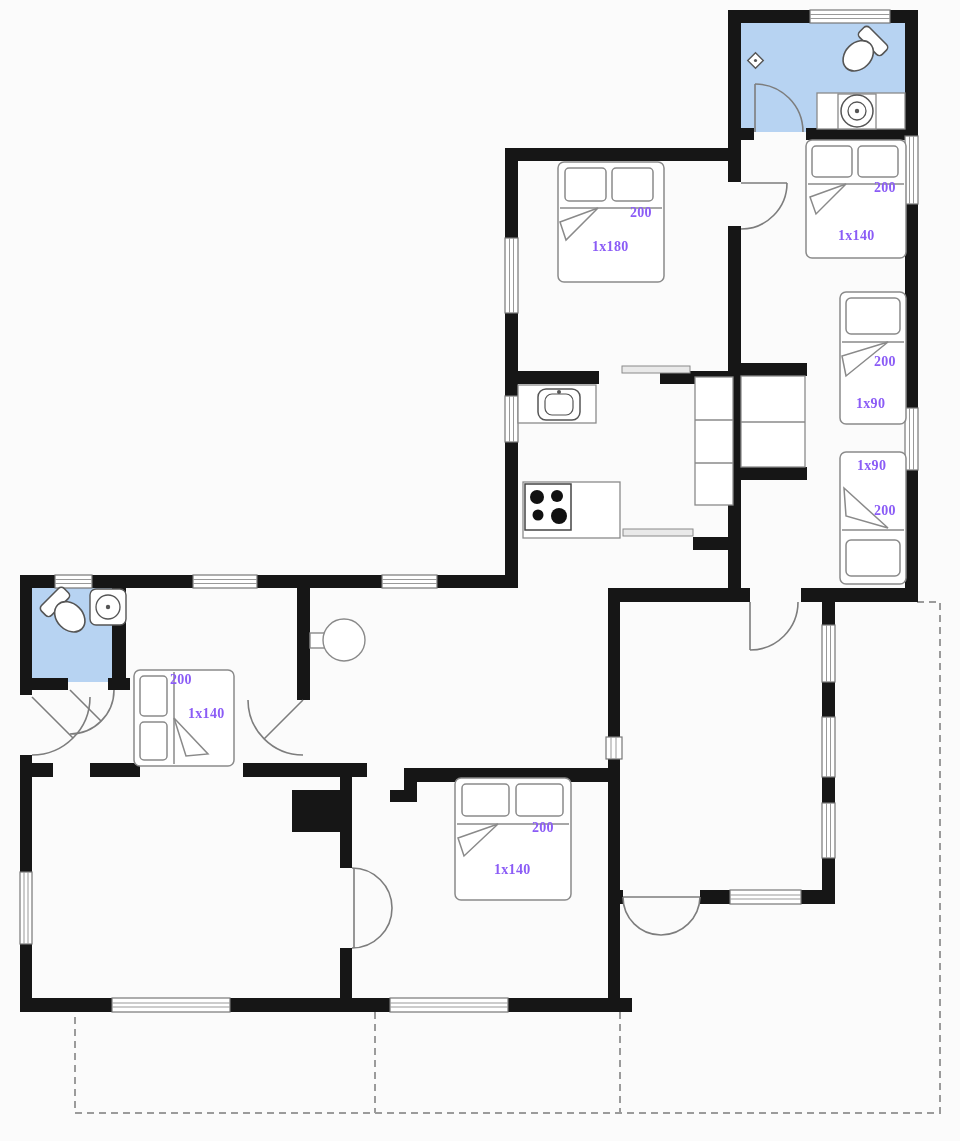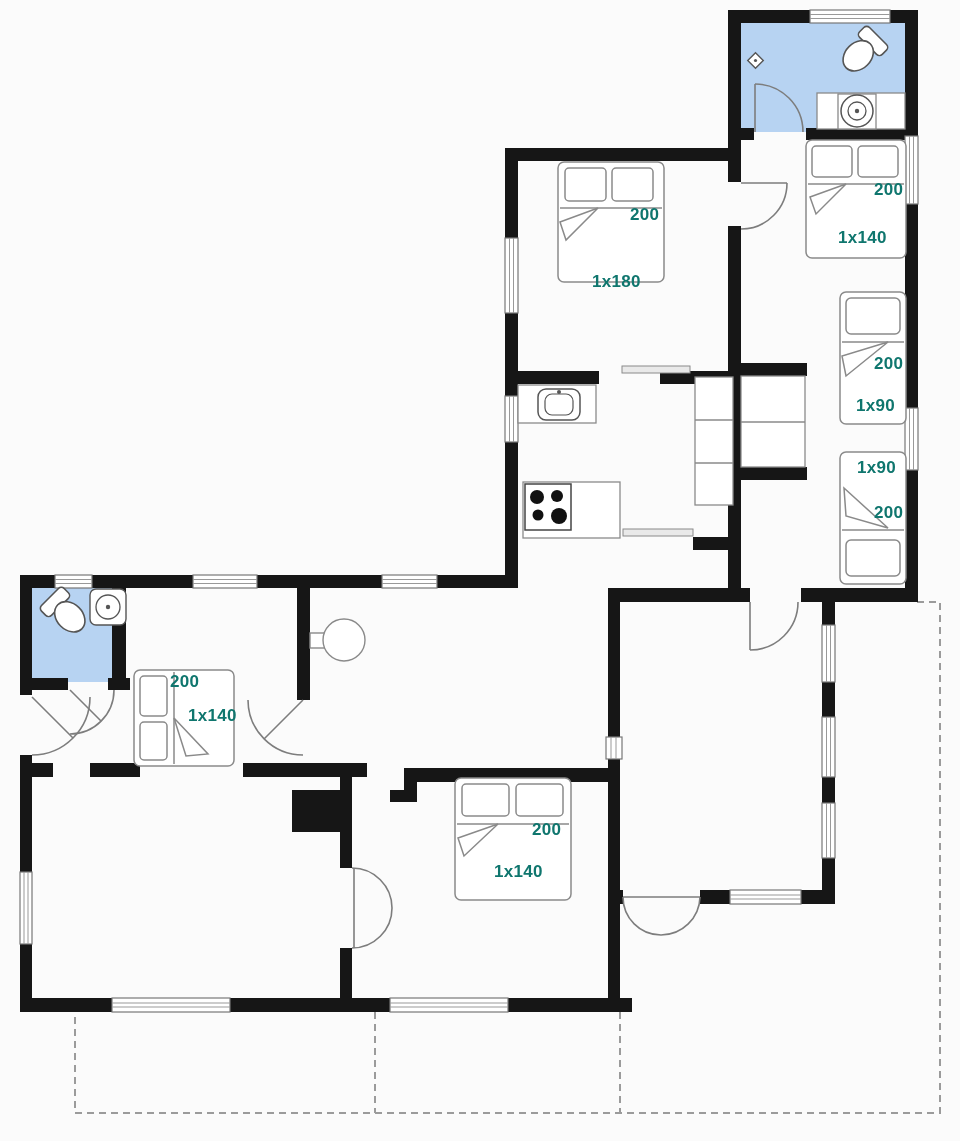--- a/index.html
+++ b/index.html
@@ -1,20 +1,20 @@
 <!DOCTYPE html>
 <html><head>
 <meta charset="utf-8">
 <style>
   html,body{margin:0;padding:0;background:#fbfbfb;}
   .plan{position:relative;width:960px;height:1141px;background:#fbfbfb;overflow:hidden;
         font-family:"Liberation Sans",sans-serif;}
   .plan svg{position:absolute;left:0;top:0;}
-  .lbl{position:absolute;font-size:17px;font-weight:600;color:#0f766e;letter-spacing:.3px;
-       white-space:nowrap;user-select:none;}
+  .lbl{position:absolute;font-size:14px;font-weight:600;color:#8b5cf6;letter-spacing:.3px;
+       white-space:nowrap;user-select:none;font-family:Liberation Serif, serif;}
 </style>
 </head>
 <body>
 
 <div class="plan">
 <svg width="960" height="1141" viewBox="0 0 960 1141">
 
   <g>
     <rect x="738" y="20" width="170" height="112" fill="#b7d3f2"></rect>
   </g>
@@ -304,21 +304,21 @@
   <g fill="#fff" stroke="#8a8a8a" stroke-width="1.5">
     <rect x="455" y="778" width="116" height="122" rx="6"></rect>
     <rect x="462" y="784" width="47" height="32" rx="4"></rect>
     <rect x="516" y="784" width="47" height="32" rx="4"></rect>
     <line x1="457" y1="824" x2="569" y2="824"></line>
     <path d="M 498 824 L 464 856 L 458 838 Z" fill="#fff" stroke="#8a8a8a"></path>
   </g>
 </svg>
 
   <div class="lbl" style="left:630px;top:205px">200</div>
-  <div class="lbl" style="left:592px;top:272px">1x180</div>
+  <div class="lbl" style="left:592px;top:239px">1x180</div>
 
   <div class="lbl" style="left:874px;top:180px">200</div>
   <div class="lbl" style="left:838px;top:228px">1x140</div>
 
   <div class="lbl" style="left:874px;top:354px">200</div>
   <div class="lbl" style="left:856px;top:396px">1x90</div>
 
   <div class="lbl" style="left:857px;top:458px">1x90</div>
   <div class="lbl" style="left:874px;top:503px">200</div>
 

